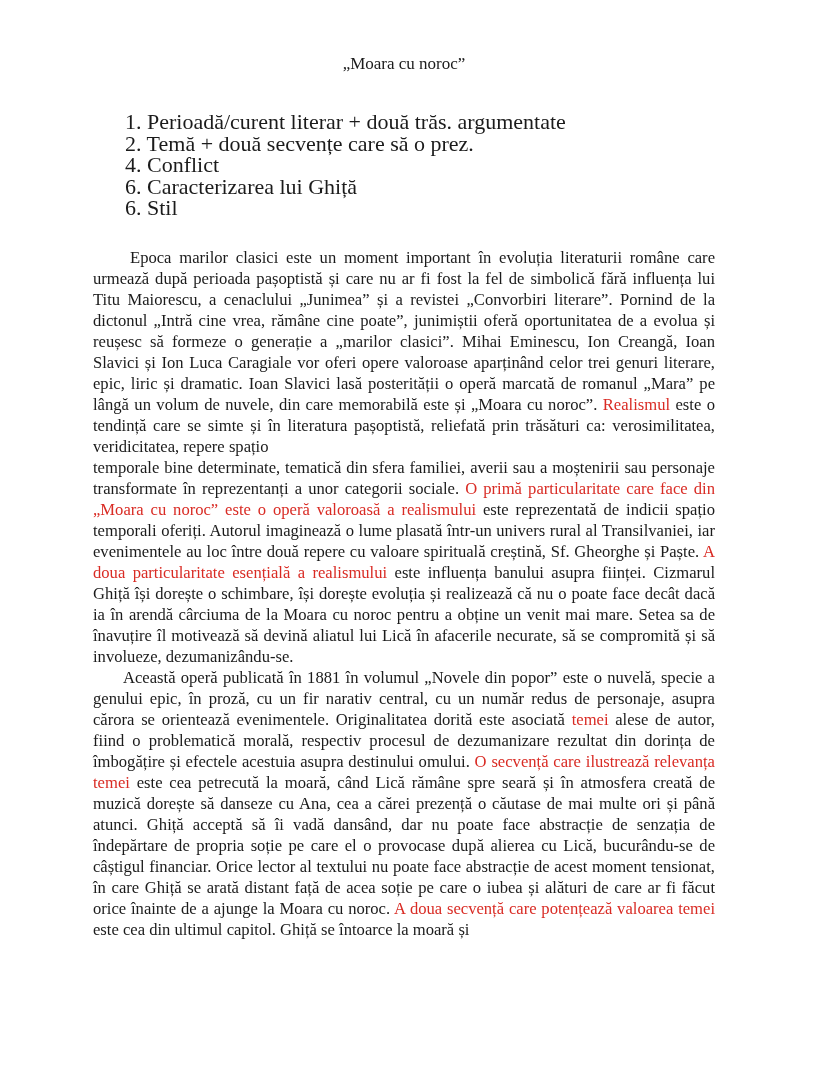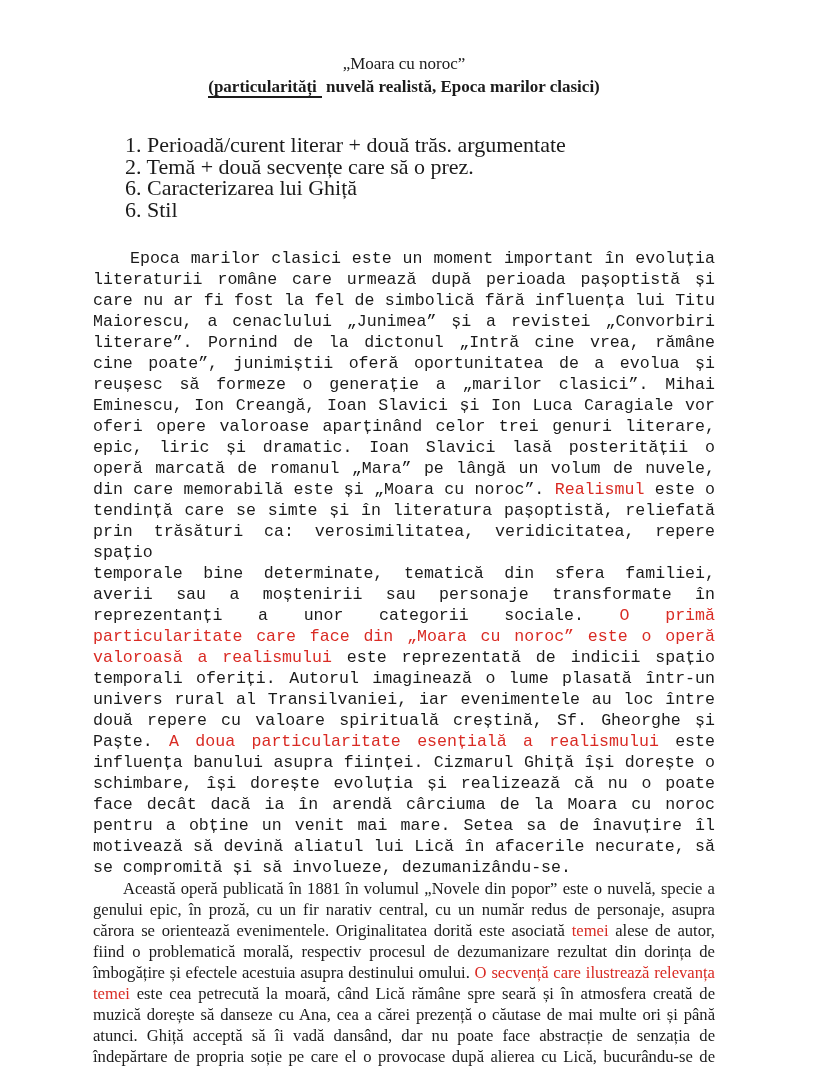--- a/index.html
+++ b/index.html
@@ -34,37 +34,37 @@
     font-size:22px;
     line-height:21.5px;
   }
   .body-text{
     margin-top:28px;
     font-size:16.6px;
     line-height:21px;
     text-align:justify;
   }
   p.para{margin:0;padding:0;}
-  p.para-1{text-indent:37px;font-family:Liberation Mono, monospace;}
+  p.para-1{text-indent:37px;}
   p.para-2{text-indent:30px;}
   .red{color:var(--red);}
 </style>
 </head>
 <body>
 
 <div class="page">
 
   <div class="title-block">
     <div class="title-line">„Moara cu noroc”</div>
-    <div class="title-line title-bold"><span class="u-underline">(particularități</span><span> nuvelă realistă, Epoca marilor clasici)</span></div>
   </div>
 
   <div class="outline">
     <div class="outline-item">1. Perioadă/curent literar + două trăs. argumentate</div>
     <div class="outline-item">2. Temă + două secvențe care să o prez.</div>
+    <div class="outline-item">4. Conflict</div>
     <div class="outline-item">6. Caracterizarea lui Ghiță</div>
     <div class="outline-item">6. Stil</div>
   </div>
 
   <div class="body-text">
     <p class="para para-1"><span>Epoca marilor clasici este un moment important în evoluția literaturii române care urmează după perioada pașoptistă și care nu ar fi fost la fel de simbolică fără influența lui Titu Maiorescu, a cenaclului „Junimea” și a revistei „Convorbiri literare”. Pornind de la dictonul „Intră cine vrea, rămâne cine poate”, junimiștii oferă oportunitatea de a evolua și reușesc să formeze o generație a „marilor clasici”. Mihai Eminescu, Ion Creangă, Ioan Slavici și Ion Luca Caragiale vor oferi opere valoroase aparținând celor trei genuri literare, epic, liric și dramatic. Ioan Slavici lasă posterității o operă marcată de romanul „Mara” pe lângă un volum de nuvele, din care memorabilă este și „Moara cu noroc”. </span><span class="red">Realismul</span><span> este o tendință care se simte și în literatura pașoptistă, reliefată prin trăsături ca: verosimilitatea, veridicitatea, repere spațio</span><br><span>temporale bine determinate, tematică din sfera familiei, averii sau a moștenirii sau personaje transformate în reprezentanți a unor categorii sociale. </span><span class="red">O primă particularitate care face din „Moara cu noroc” este o operă valoroasă a realismului</span><span> este reprezentată de indicii spațio temporali oferiți. Autorul imaginează o lume plasată într-un univers rural al Transilvaniei, iar evenimentele au loc între două repere cu valoare spirituală creștină, Sf. Gheorghe și Paște. </span><span class="red">A doua particularitate esențială a realismului</span><span> este influența banului asupra ființei. Cizmarul Ghiță își dorește o schimbare, își dorește evoluția și realizează că nu o poate face decât dacă ia în arendă cârciuma de la Moara cu noroc pentru a obține un venit mai mare. Setea sa de înavuțire îl motivează să devină aliatul lui Lică în afacerile necurate, să se compromită și să involueze, dezumanizându-se.</span></p>
     <p class="para para-2"><span>Această operă publicată în 1881 în volumul „Novele din popor” este o nuvelă, specie a genului epic, în proză, cu un fir narativ central, cu un număr redus de personaje, asupra cărora se orientează evenimentele. Originalitatea dorită este asociată </span><span class="red">temei</span><span> alese de autor, fiind o problematică morală, respectiv procesul de dezumanizare rezultat din dorința de îmbogățire și efectele acestuia asupra destinului omului. </span><span class="red">O secvență care ilustrează relevanța temei</span><span> este cea petrecută la moară, când Lică rămâne spre seară și în atmosfera creată de muzică dorește să danseze cu Ana, cea a cărei prezență o căutase de mai multe ori și până atunci. Ghiță acceptă să îi vadă dansând, dar nu poate face abstracție de senzația de îndepărtare de propria soție pe care el o provocase după alierea cu Lică, bucurându-se de câștigul financiar. Orice lector al textului nu poate face abstracție de acest moment tensionat, în care Ghiță se arată distant față de acea soție pe care o iubea și alături de care ar fi făcut orice înainte de a ajunge la Moara cu noroc. </span><span class="red">A doua secvență care potențează valoarea temei</span><span> este cea din ultimul capitol. Ghiță se întoarce la moară și</span></p>
   </div>
 
 </div>

